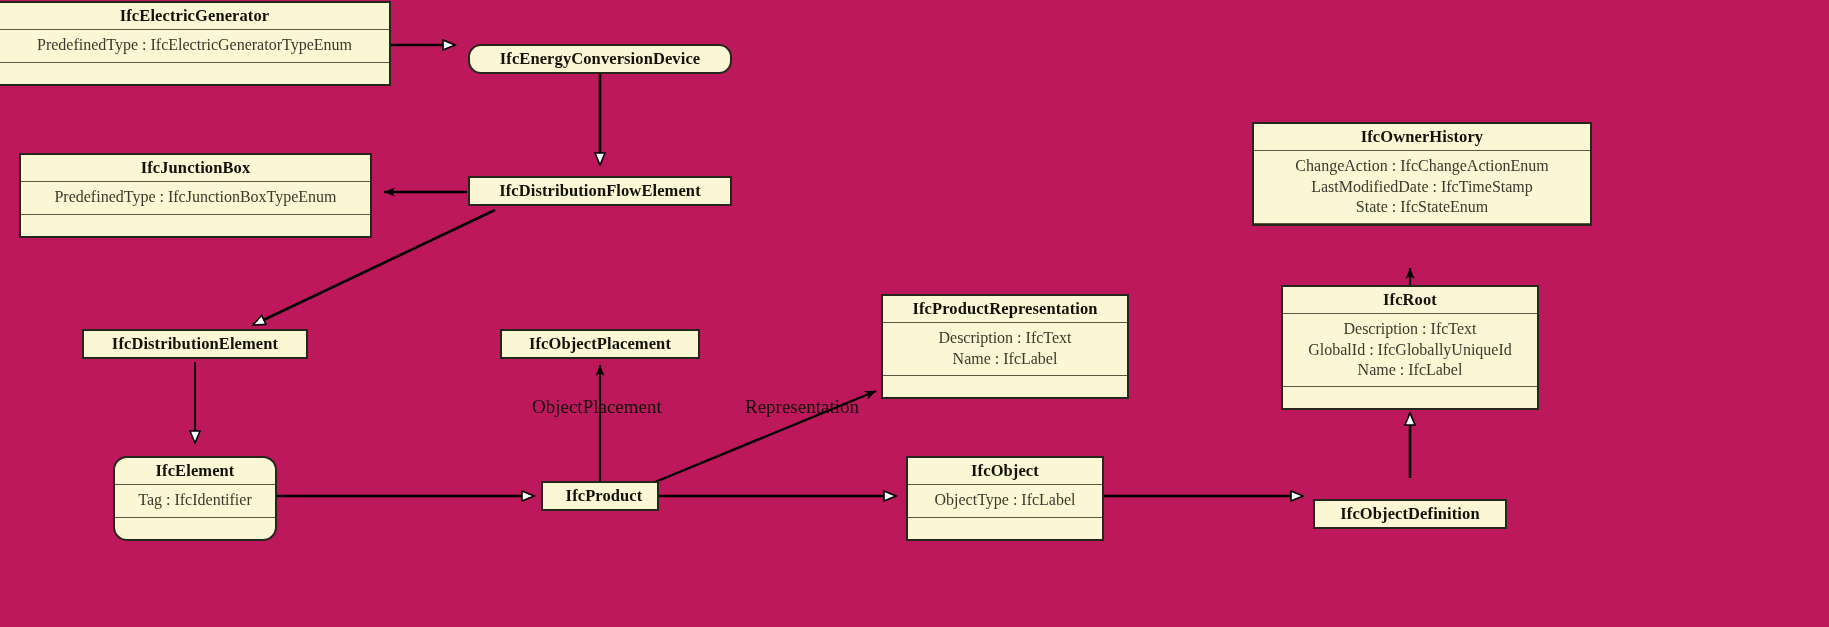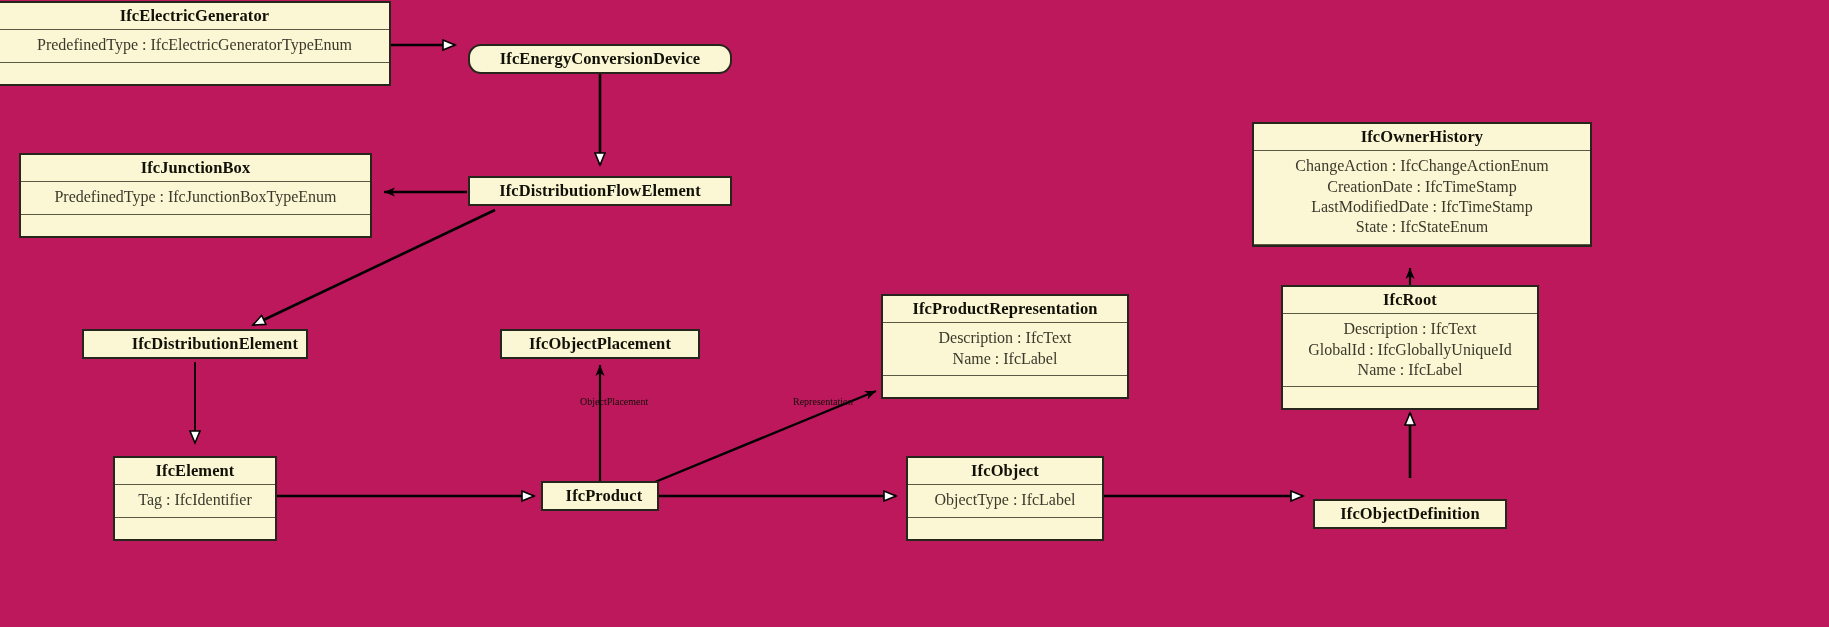--- a/index.html
+++ b/index.html
@@ -55,26 +55,25 @@
   .uml-ops {
     min-height: 17px;
     padding: 2px 8px 2px 8px;
     font-size: 16px;
     color: #3a3a2c;
     text-align: center;
     line-height: 1.1;
   }
   .edge-label {
     position: absolute;
-    font-size: 10px;
+    font-size: 19px;
     color: #0e0e06;
     white-space: nowrap;
     font-family: "Liberation Serif", "DejaVu Serif", serif;
     z-index: 6;
-    margin-left: 48px;
   }
 </style>
 </head>
 <body>
 
 <div id="stage">
 
   <svg class="edges" viewBox="0 0 1829 627">
     <defs>
       <marker id="hollowtri" markerWidth="16" markerHeight="16" refX="13" refY="6" orient="auto" markerUnits="userSpaceOnUse">
@@ -160,28 +159,27 @@
 
   <div class="uml-class" style="left:468px; top:176px; width:264px;justify-content:flex-end;">
     <div class="uml-name">IfcDistributionFlowElement</div>
   </div>
 
   <div class="uml-class" style="left:1252px; top:122px; width:340px;">
     <div class="uml-name">IfcOwnerHistory</div>
     <div class="uml-sep"></div>
     <div class="uml-attrs">
       <div>ChangeAction : IfcChangeActionEnum</div>
-      <div>CreationDate : IfcTimeStamp</div>
       <div>LastModifiedDate : IfcTimeStamp</div>
       <div>State : IfcStateEnum</div>
     </div>
     <div class="uml-sep"></div>
   </div>
 
-  <div class="uml-class" style="left:82px; top:329px; width:226px;align-items:flex-end;">
+  <div class="uml-class" style="left:82px; top:329px; width:226px;">
     <div class="uml-name">IfcDistributionElement</div>
   </div>
 
   <div class="uml-class" style="left:500px; top:329px; width:200px;">
     <div class="uml-name">IfcObjectPlacement</div>
   </div>
 
   <div class="uml-class" style="left:881px; top:294px; width:248px;">
     <div class="uml-name">IfcProductRepresentation</div>
     <div class="uml-sep"></div>
@@ -198,21 +196,21 @@
     <div class="uml-sep"></div>
     <div class="uml-attrs">
       <div>Description : IfcText</div>
       <div>GlobalId : IfcGloballyUniqueId</div>
       <div>Name : IfcLabel</div>
     </div>
     <div class="uml-sep"></div>
     <div class="uml-ops"></div>
   </div>
 
-  <div class="uml-class" style="left:113px; top:456px; width:164px;">
+  <div class="uml-class" style="left:113px; top:456px; width:164px;border-radius:14px;">
     <div class="uml-name">IfcElement</div>
     <div class="uml-sep"></div>
     <div class="uml-attrs">
       <div>Tag : IfcIdentifier</div>
     </div>
     <div class="uml-sep"></div>
     <div class="uml-ops"></div>
   </div>
 
   <div class="uml-class" style="left:541px; top:481px; width:118px;padding-left:8px;">

